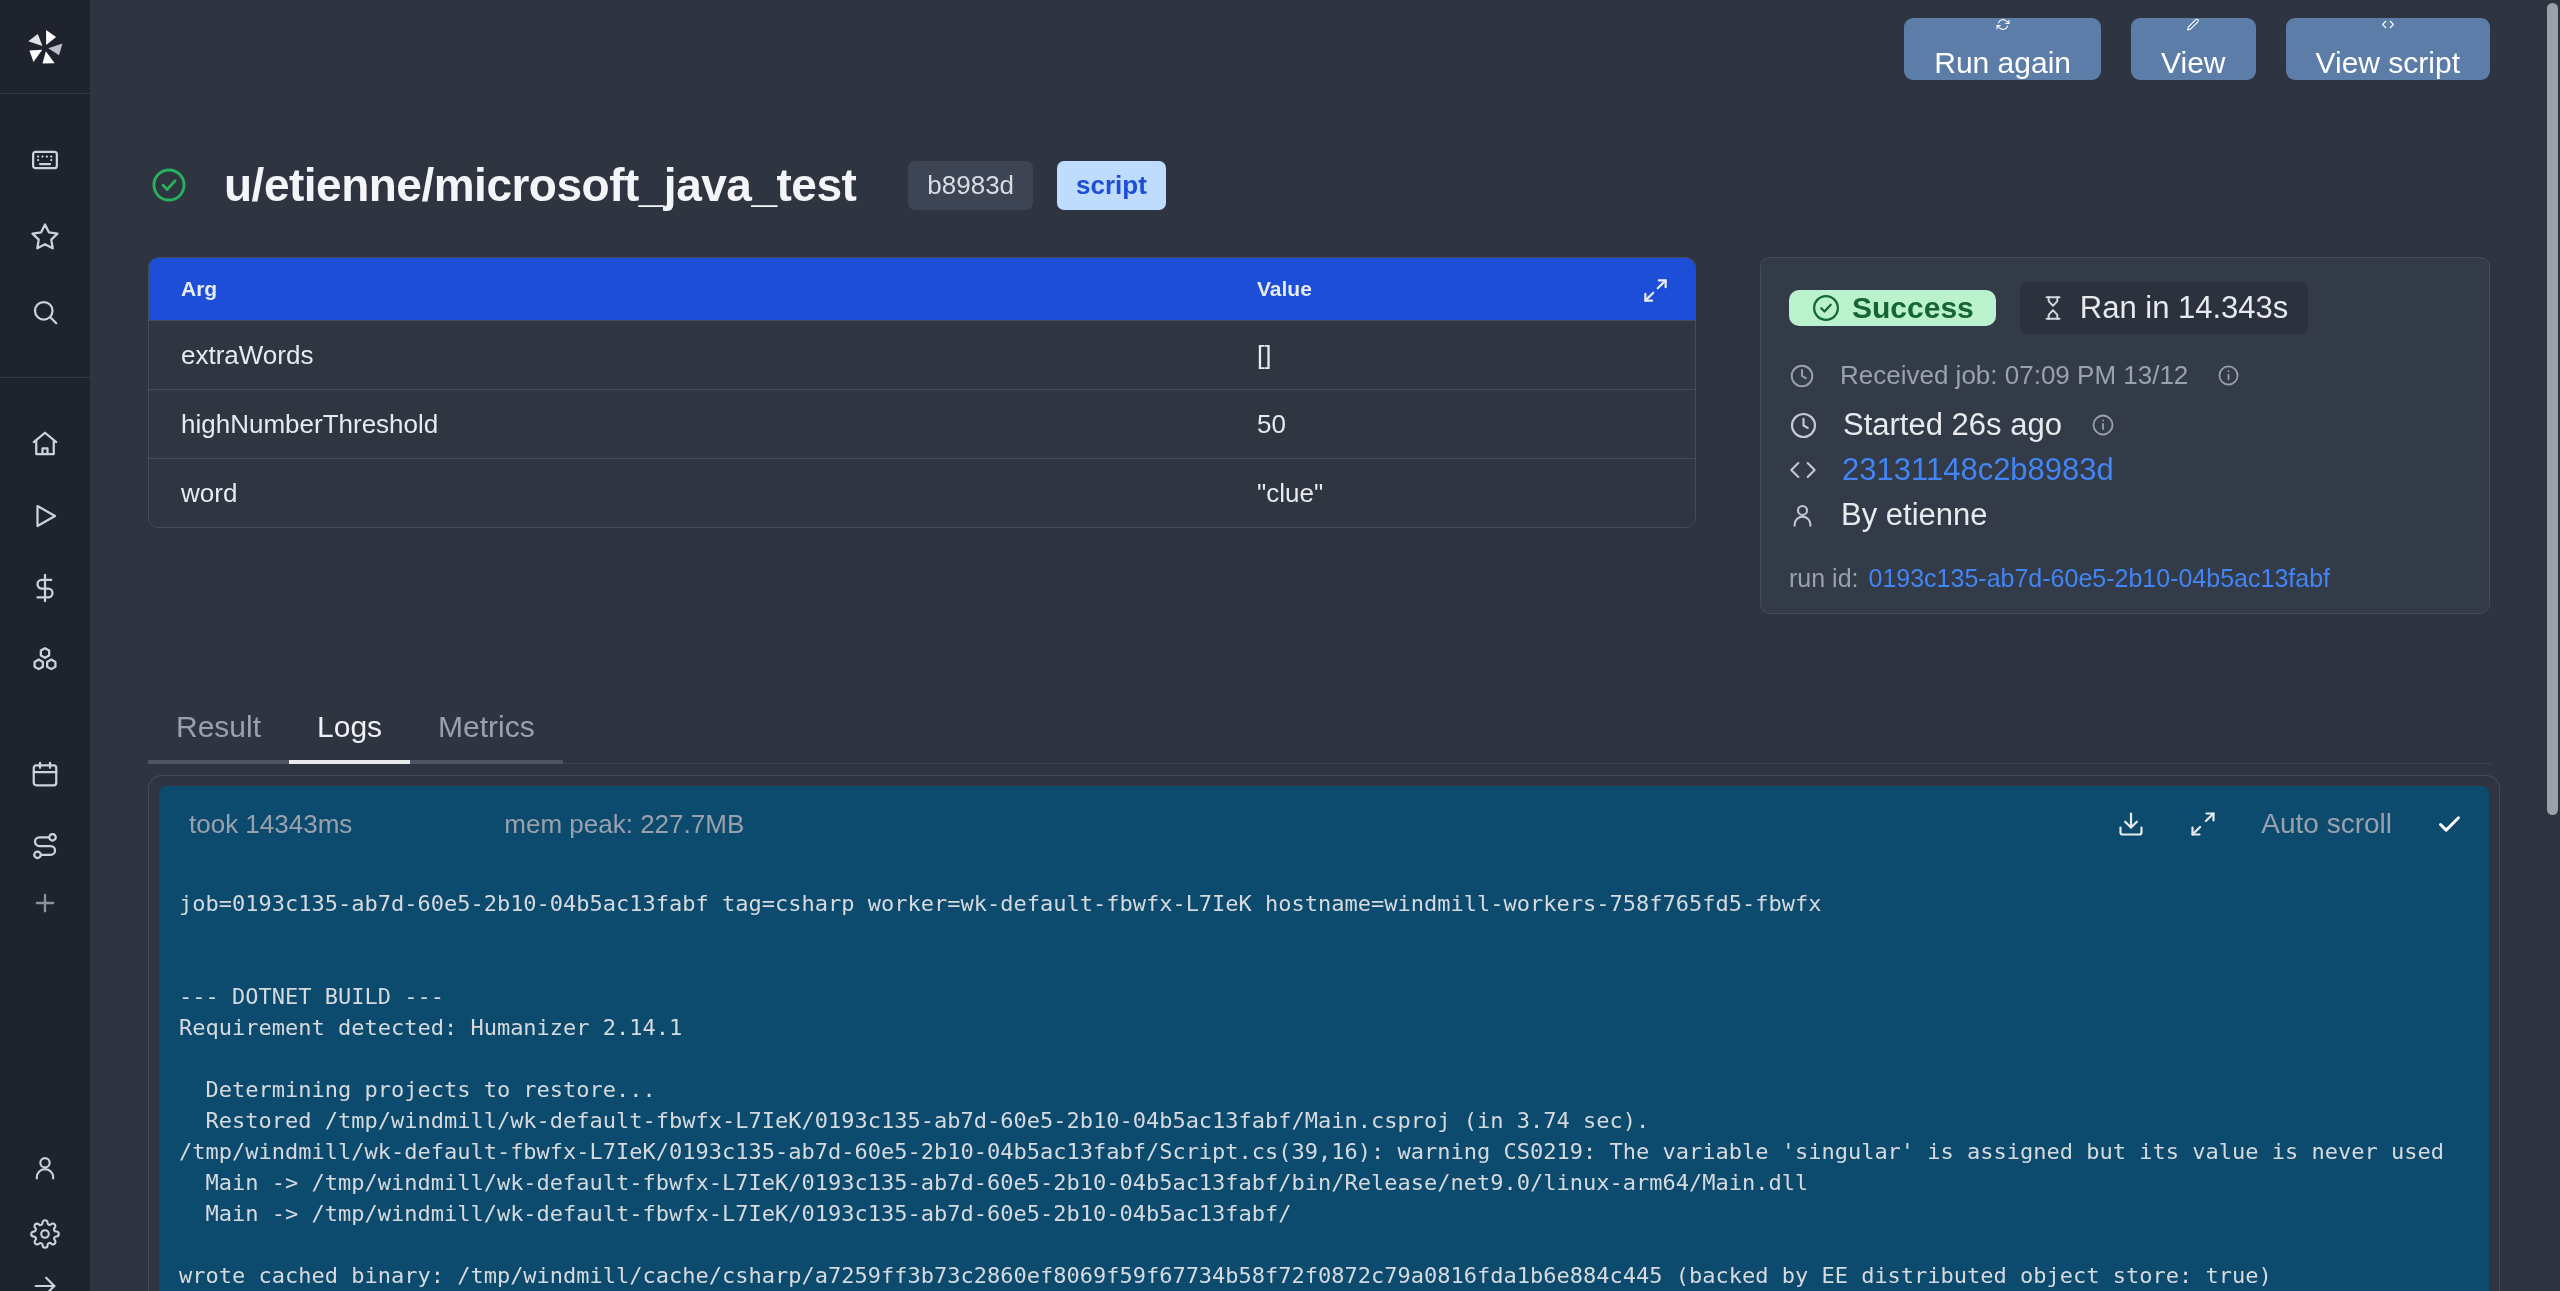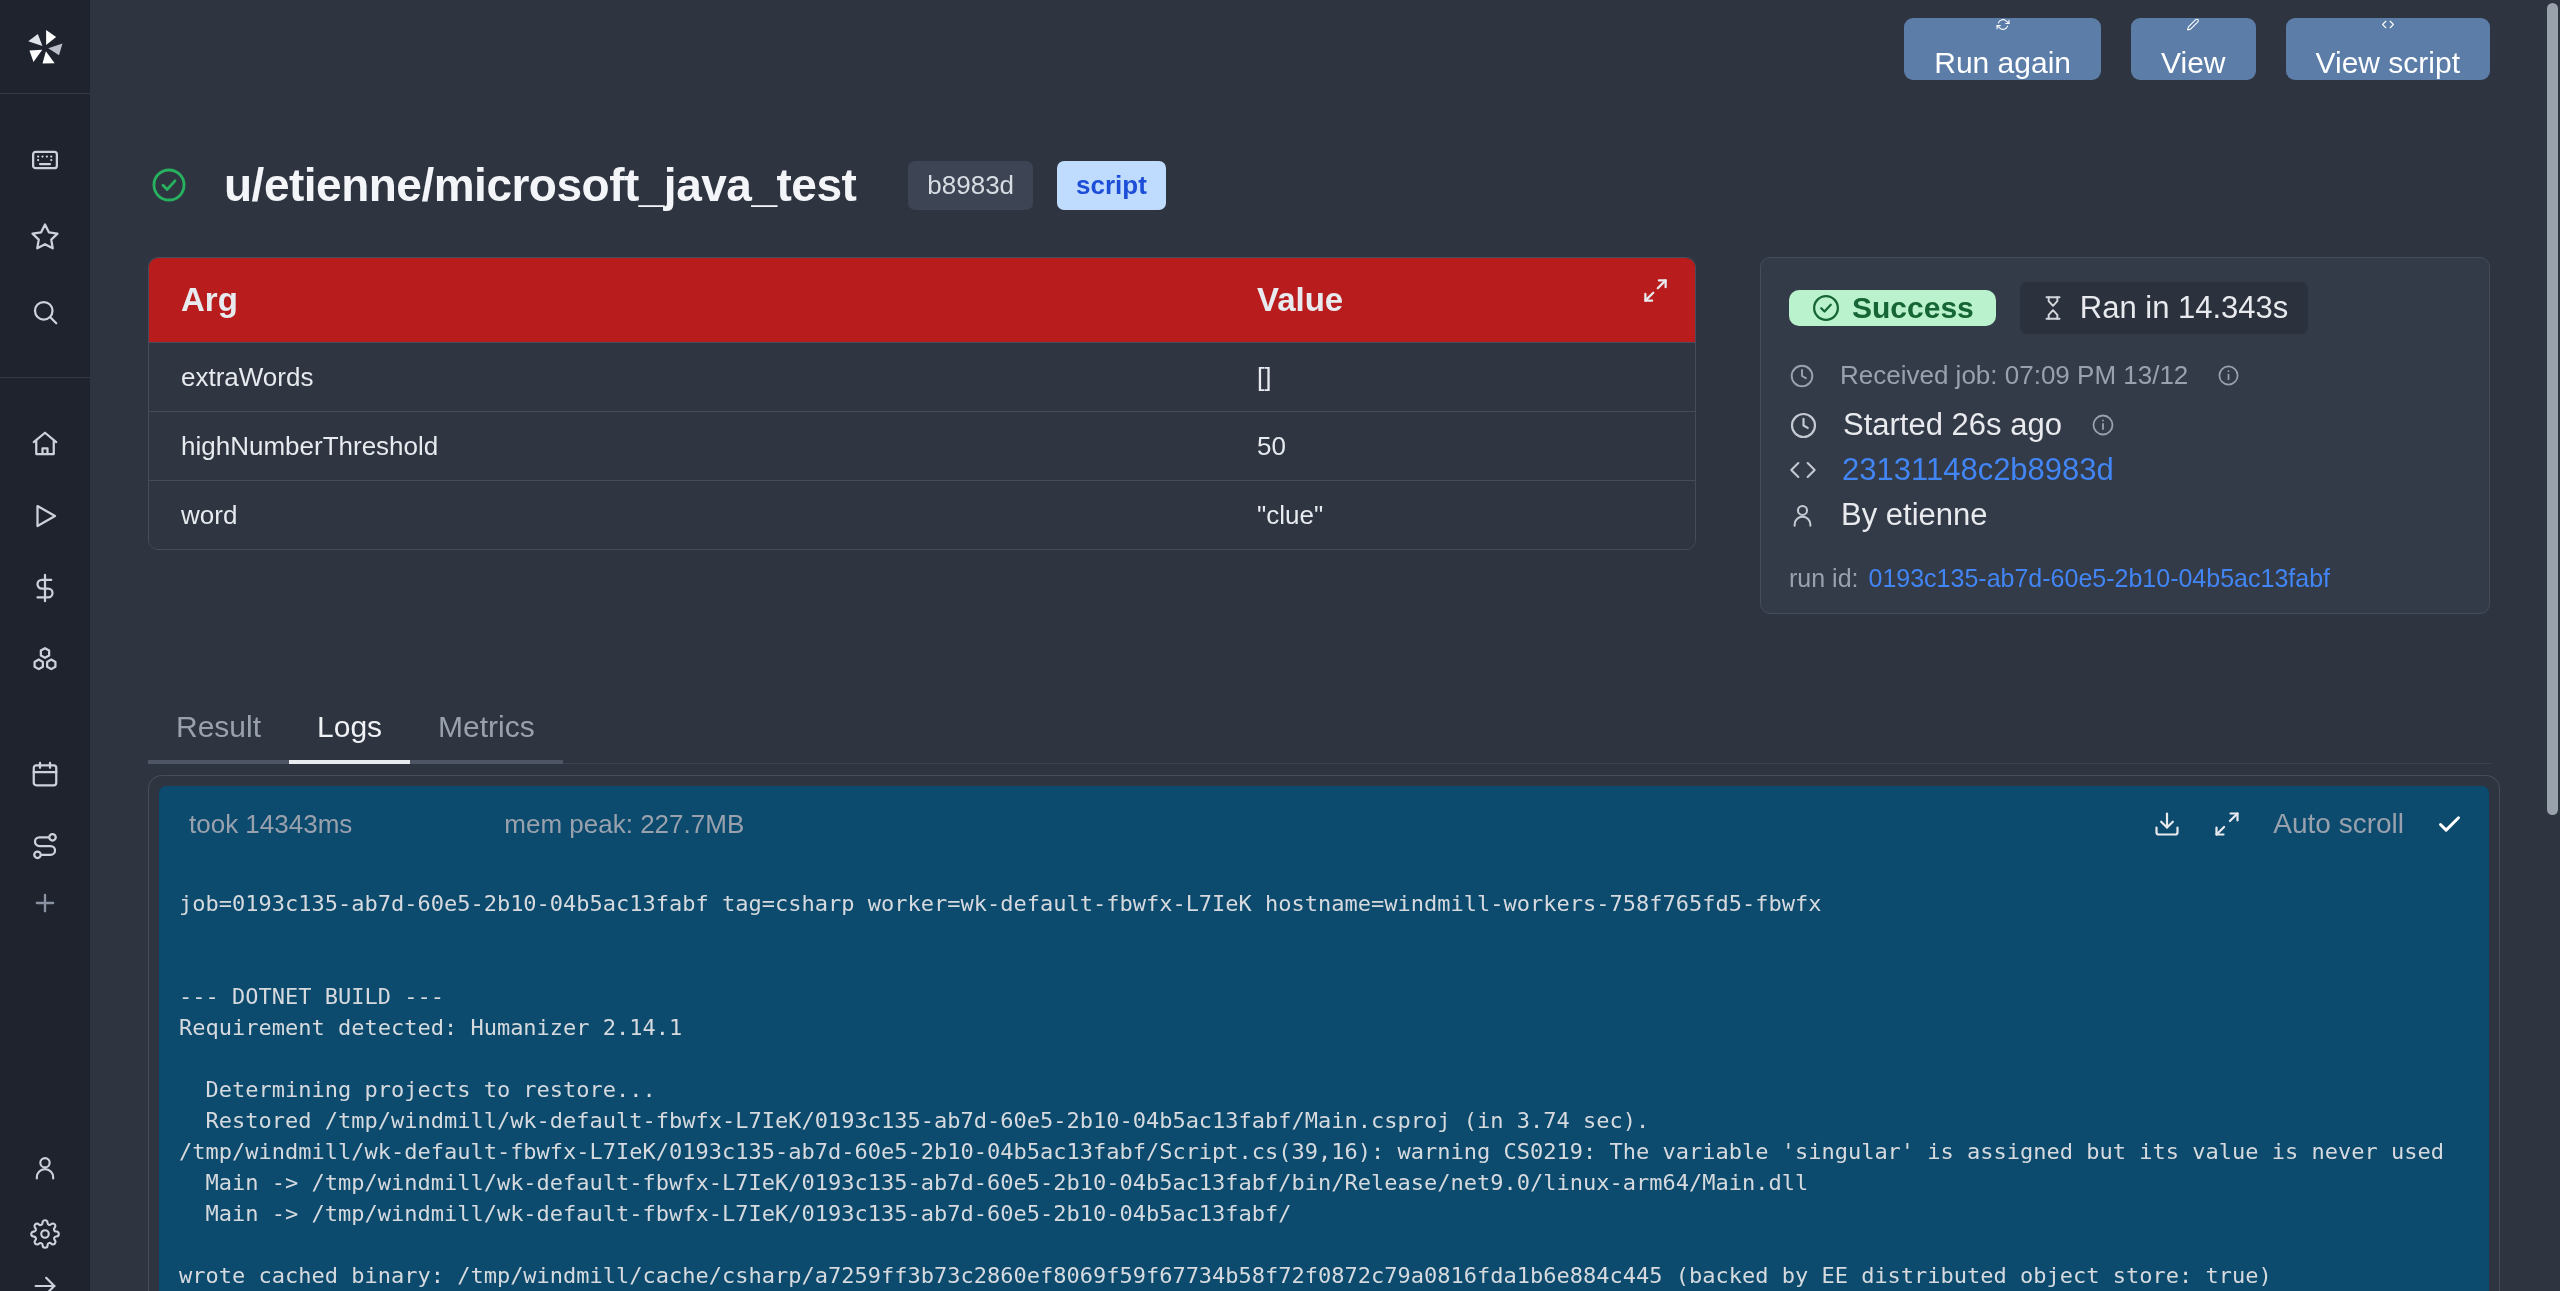--- a/index.html
+++ b/index.html
@@ -24,21 +24,21 @@
 
   
   .title-row{position:absolute;left:150px;top:158px;display:flex;align-items:center;}
   .title-check{color:#27b15f;margin-right:36px;}
   .page-title{font-size:46px;font-weight:700;color:#f3f5f8;letter-spacing:-0.5px;margin:0;}
   .badge-hash{margin-left:52px;background:#3d4554;color:#d8dce3;font-size:26px;border-radius:7px;padding:9px 19px;cursor:pointer;}
   .badge-script{margin-left:24px;background:#bfdbfe;color:#1d4ed8;font-size:26px;font-weight:600;border-radius:7px;padding:9px 19px;}
 
   
   .args-table{position:absolute;left:148px;top:257px;width:1546px;border:1px solid #454d5c;border-radius:10px;overflow:hidden;}
-  .args-head{height:84px;background:#b91c1c;display:flex;align-items:center;position:relative;color:#e7eaee;font-size:33px;font-weight:600;}
+  .args-head{height:62px;background:#1d4ed8;display:flex;align-items:center;position:relative;color:#e7eaee;font-size:21px;font-weight:600;}
   .args-head .c1{padding-left:32px;}
   .args-head .c2{position:absolute;left:1108px;}
   .args-expand{position:absolute;right:26px;top:19px;color:#e7eaee;cursor:pointer;}
   .args-row{height:68px;background:#2f3642;border-top:1px solid #454d5c;display:flex;align-items:center;position:relative;color:#e7eaee;font-size:26px;}
   .args-row .c1{padding-left:32px;}
   .args-row .c2{position:absolute;left:1108px;}
 
   
   .status-card{position:absolute;left:1760px;top:257px;width:730px;height:357px;box-sizing:border-box;background:#333a48;border:1px solid #454d5c;border-radius:10px;padding:24px 28px;}
   .status-top{display:flex;align-items:center;gap:24px;}
@@ -61,21 +61,21 @@
   
   .tabs-row{position:absolute;left:148px;top:704px;width:2344px;display:flex;border-bottom:1px solid #3a4150;}
   .tab{padding:6px 28px 16px;font-size:30px;color:#99a1ad;border-bottom:4px solid #4e5665;margin-bottom:-1px;cursor:pointer;}
   .tab.active{color:#f0f2f5;border-bottom-color:#e8eaee;}
 
   
   .logs-panel{position:absolute;left:148px;top:775px;width:2352px;height:516px;box-sizing:border-box;border:1px solid #454d5c;border-bottom:none;border-radius:14px 14px 0 0;padding:10px 10px 0 10px;}
   .logs-inner{background:#0c4a6e;border-radius:7px 7px 0 0;height:100%;overflow:hidden;position:relative;}
   .logs-head{display:flex;align-items:center;padding:18px 26px 0 30px;color:#99a1ad;font-size:26px;height:40px;}
   .logs-head .mem{margin-left:152px;}
-  .logs-tools{margin-left:auto;display:flex;align-items:center;gap:32px;color:#e8eaee;}
+  .logs-tools{margin-left:auto;display:flex;align-items:center;gap:44px;color:#e8eaee;}
   .logs-tools .lbl{color:#99a1ad;font-size:28px;}
   .logs-tools svg{cursor:pointer;}
   .log-pre{margin:44px 0 0 20px;font-family:"DejaVu Sans Mono",monospace;font-size:22px;line-height:31px;color:#d6dade;white-space:pre;overflow:hidden;}
 
   
   .scroll-thumb{position:absolute;left:2547px;top:3px;width:11px;height:812px;background:#99a1ab;border-radius:6px;cursor:pointer;}
 </style>
 </head>
 <body>
 

